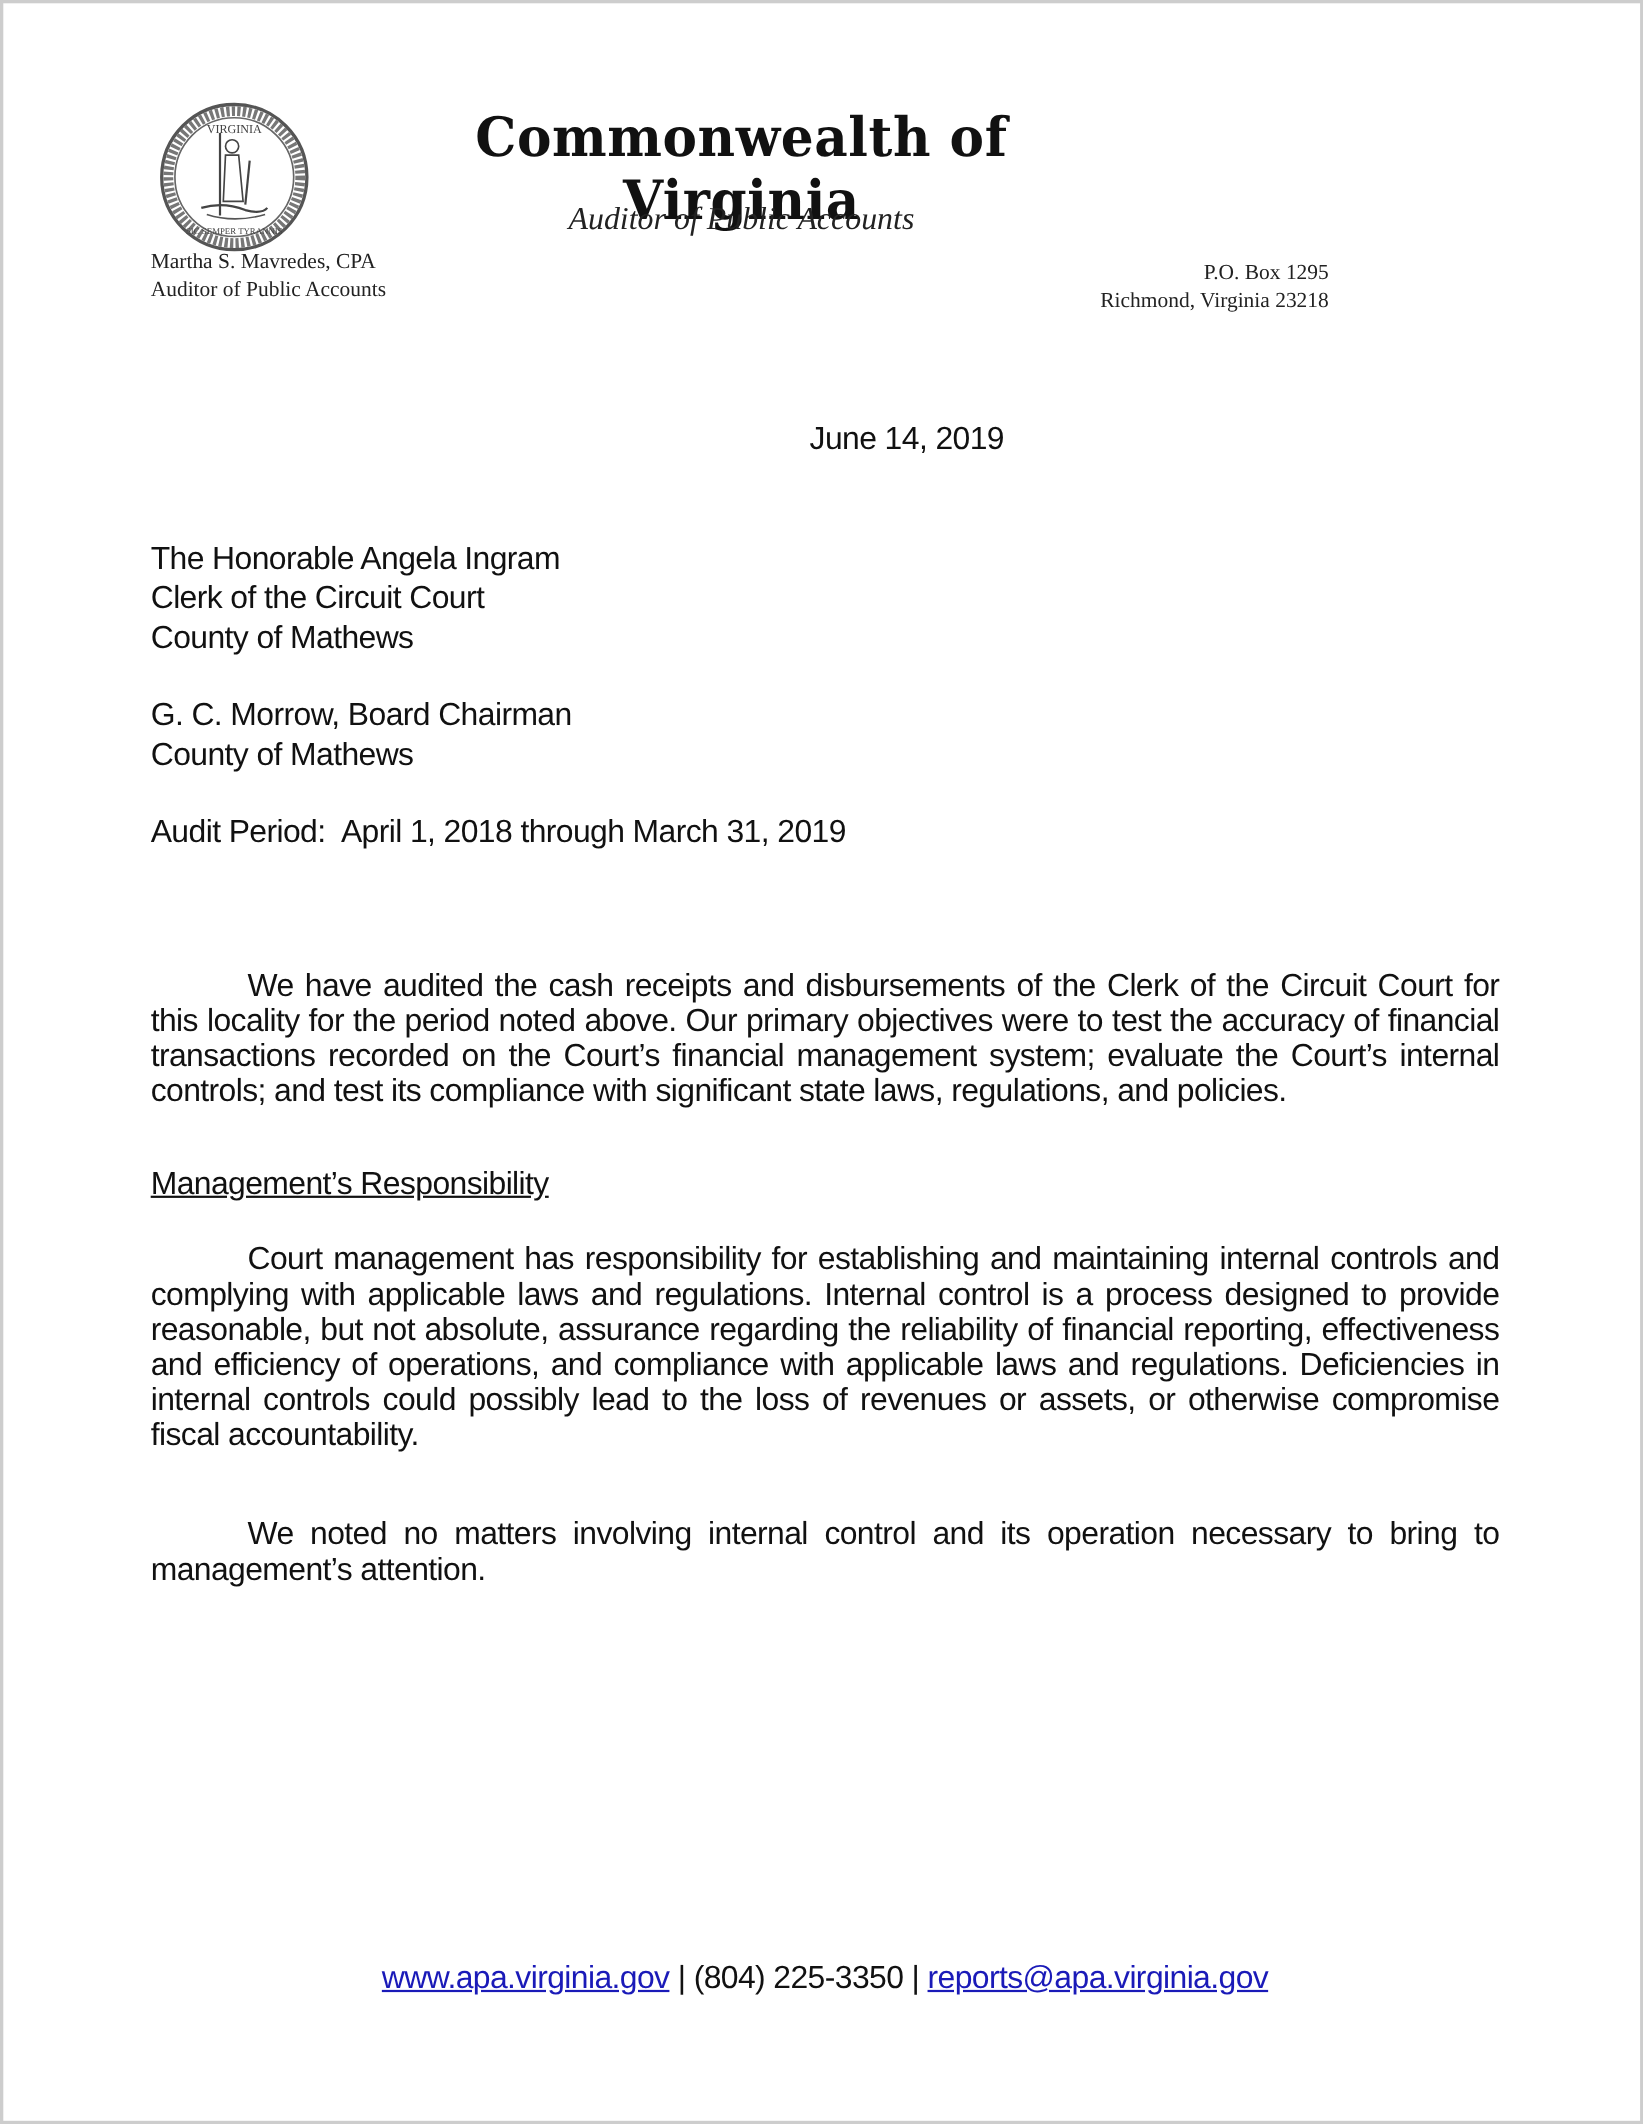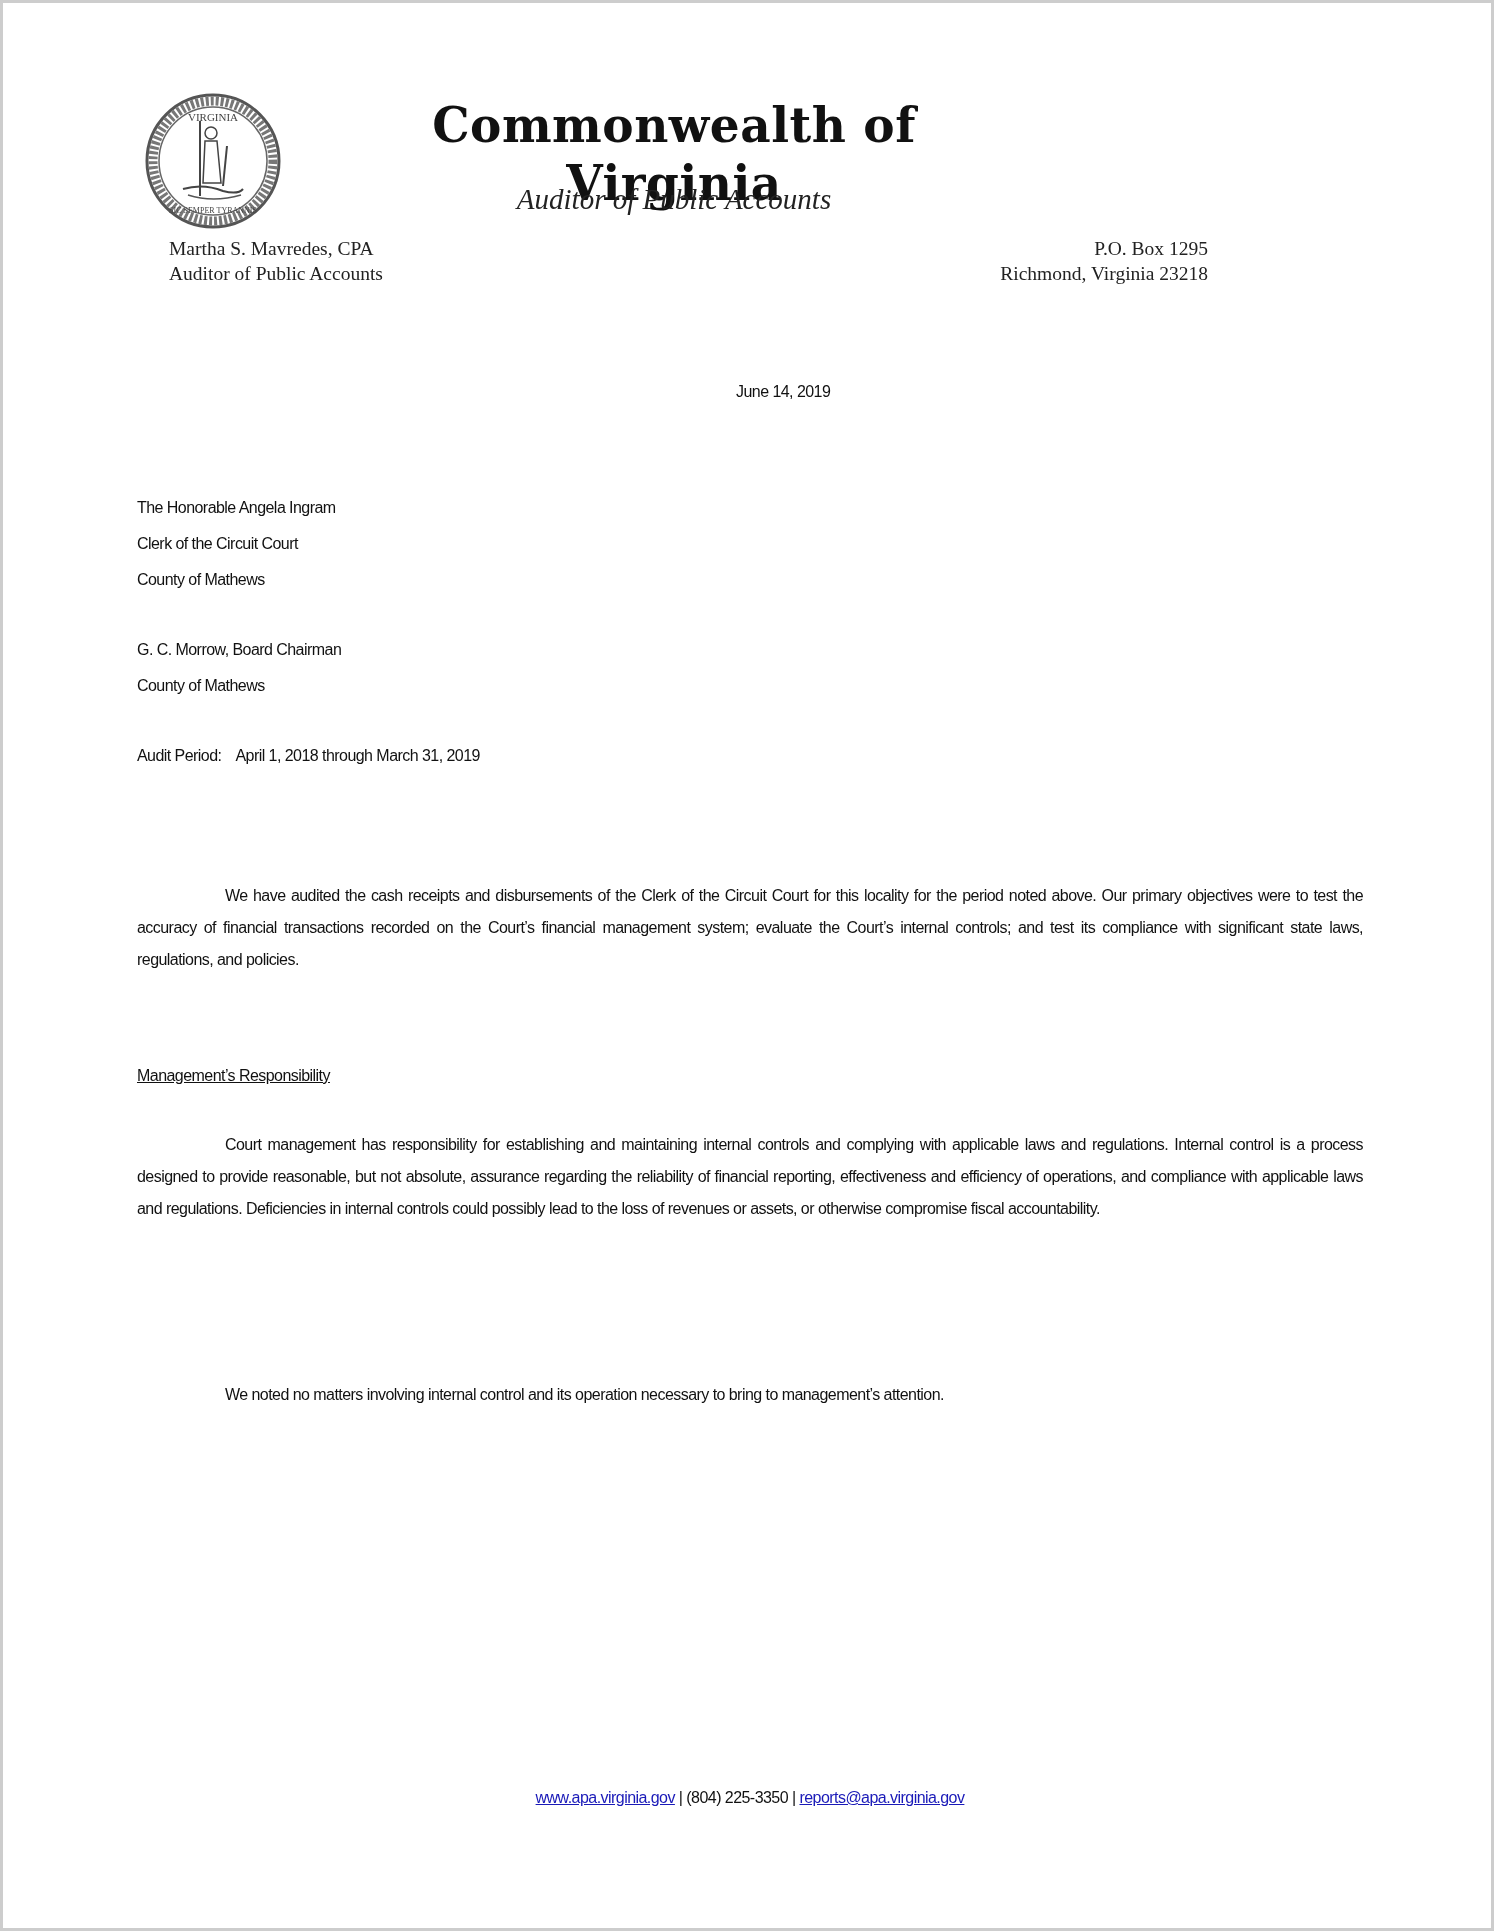--- a/index.html
+++ b/index.html
@@ -5,23 +5,23 @@
   html, body { margin:0; padding:0; }
   body { width:1494px; height:1931px; background:#ffffff; position:relative; overflow:hidden; }
   .page { position:absolute; left:0; top:0; width:1488px; height:1925px; border:3px solid #cdcdcd; background:#fff;text-decoration:underline; }
   .abs { position:absolute; white-space:nowrap; color:#111; }
   .seal { position:absolute; left:140px; top:88px; width:140px; height:140px; }
   .title { position:absolute; left:376px; top:96px; width:590px; text-align:center;
     font-family:"DejaVu Serif", serif; font-weight:bold; font-size:47px; letter-spacing:0.5px; color:#111; transform:scaleY(1.05); }
   .subtitle { position:absolute; left:376px; top:180px; width:590px; text-align:center;
     font-family:"Liberation Serif", serif; font-style:italic; font-size:29px; color:#222; }
   .hdr-small { font-family:"Liberation Serif", serif; font-size:19.5px; line-height:25px; color:#222; }
-  .left-hdr { left:134px; top:233px;margin-left:32px; }
+  .left-hdr { left:134px; top:223px; }
   .right-hdr { right:283px; top:233px; text-align:right; }
-  .body-text { font-family:"Liberation Sans", sans-serif; font-size:16px; color:#111; letter-spacing:-0.55px; }
+  .body-text { font-family:"Liberation Sans", sans-serif; font-size:29px; color:#111; letter-spacing:-0.55px; }
   .line { position:absolute; left:134px; white-space:nowrap; line-height:36px; }
   .date { left:733px; top:380px; }
   .para { position:absolute; left:134px; width:1226px; text-align:justify; line-height:32px; }
   .para .indent { display:inline-block; width:88px; }
   .heading-u { text-decoration:underline; }
   .footer { position:absolute; left:0; width:1494px; top:1777px; text-align:center; line-height:36px; }
   .footer a { color:#1a1ab8; text-decoration:underline; }
   .sep { color:#111; }
 </style>
 </head>

